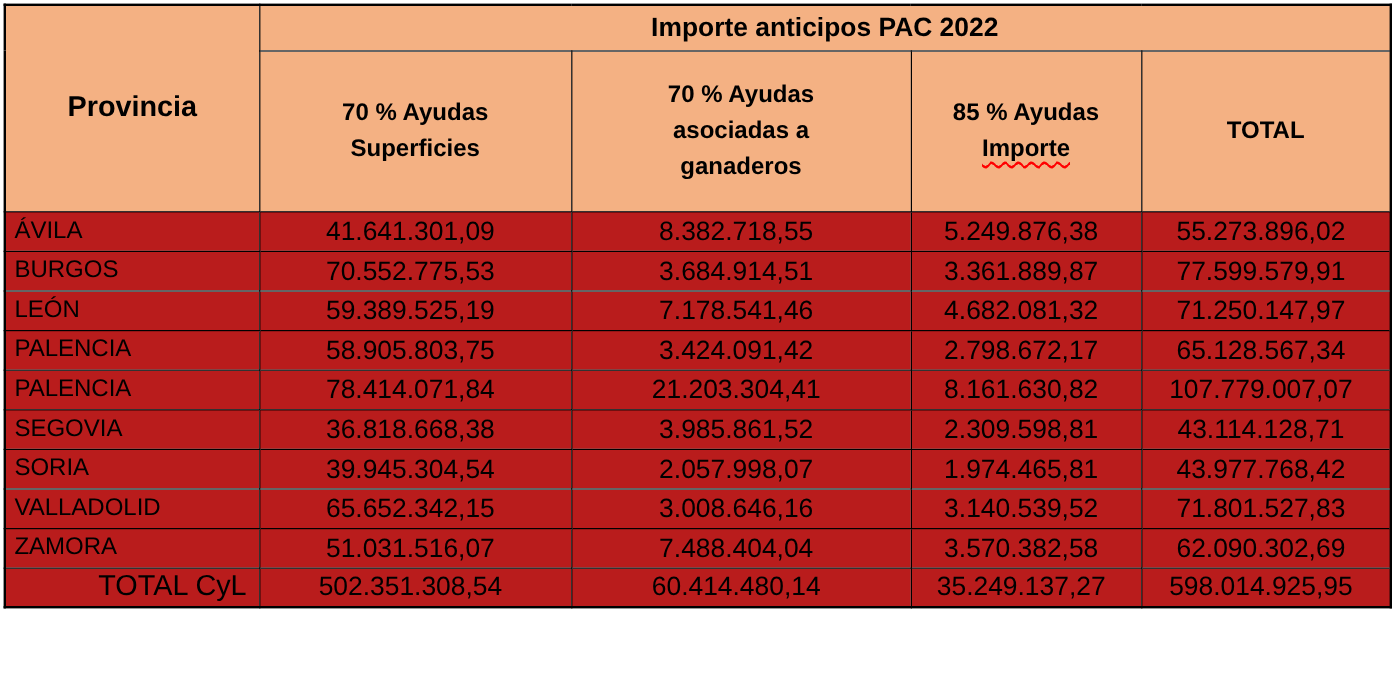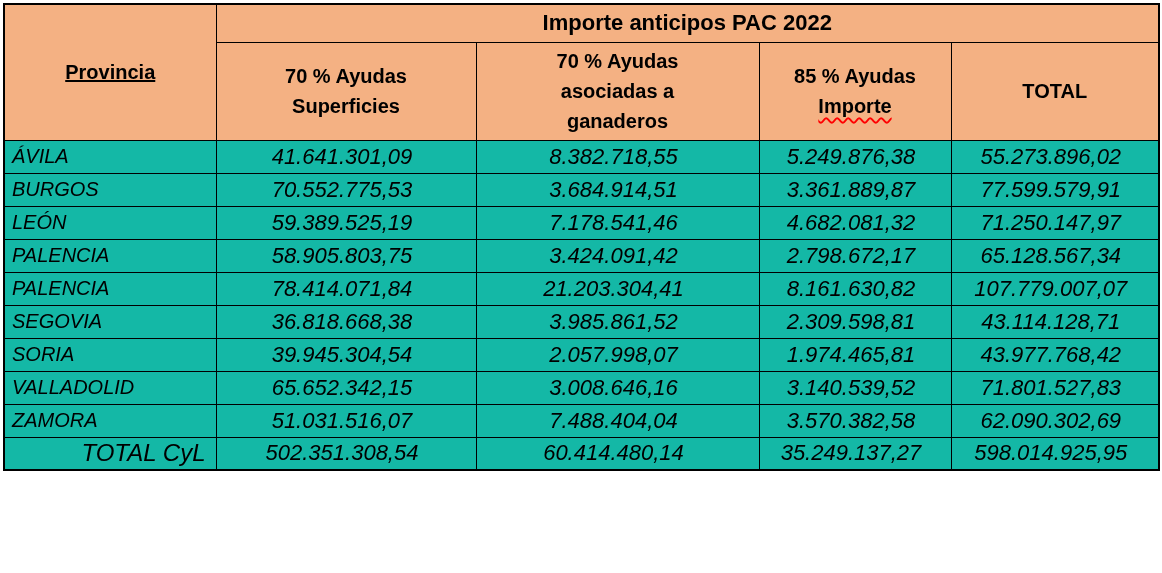--- a/index.html
+++ b/index.html
@@ -24,32 +24,32 @@
     white-space: nowrap;
     margin-top: 37px;
   }
   .hdr {
     background: var(--header-bg, #F4B183);
     font-weight: bold;
     text-align: center;
     vertical-align: middle;
   }
   tr.group-row { height: 38px; }
-  tr.colhead-row { height: 98px; }
+  tr.colhead-row { height: 134px; }
   .group-title { font-size: 22px; }
-  .corner { font-size: 20px; text-decoration: underline; }
+  .corner { font-size: 24px; }
   .colhead { font-size: 20px; line-height: 1.5; }
   .squiggle {
     text-decoration-line: underline;
     text-decoration-style: wavy;
     text-decoration-color: var(--squiggle-color, #FF0000);
     text-decoration-thickness: 1.5px;
     text-underline-offset: 4px;
   }
-  tr.data-row { height: 33px; background: #14b8a6; font-style: italic; }
+  tr.data-row { height: 33px; background: #b91c1c; }
   td.province {
     text-align: left; padding-left: 7px;
     font-size: 20px; vertical-align: middle;
   }
   td.num {
     text-align: center; padding-right: 9px;
     font-size: 22px; vertical-align: middle;
   }
   td.total-label {
     text-align: right; padding-right: 10px;

